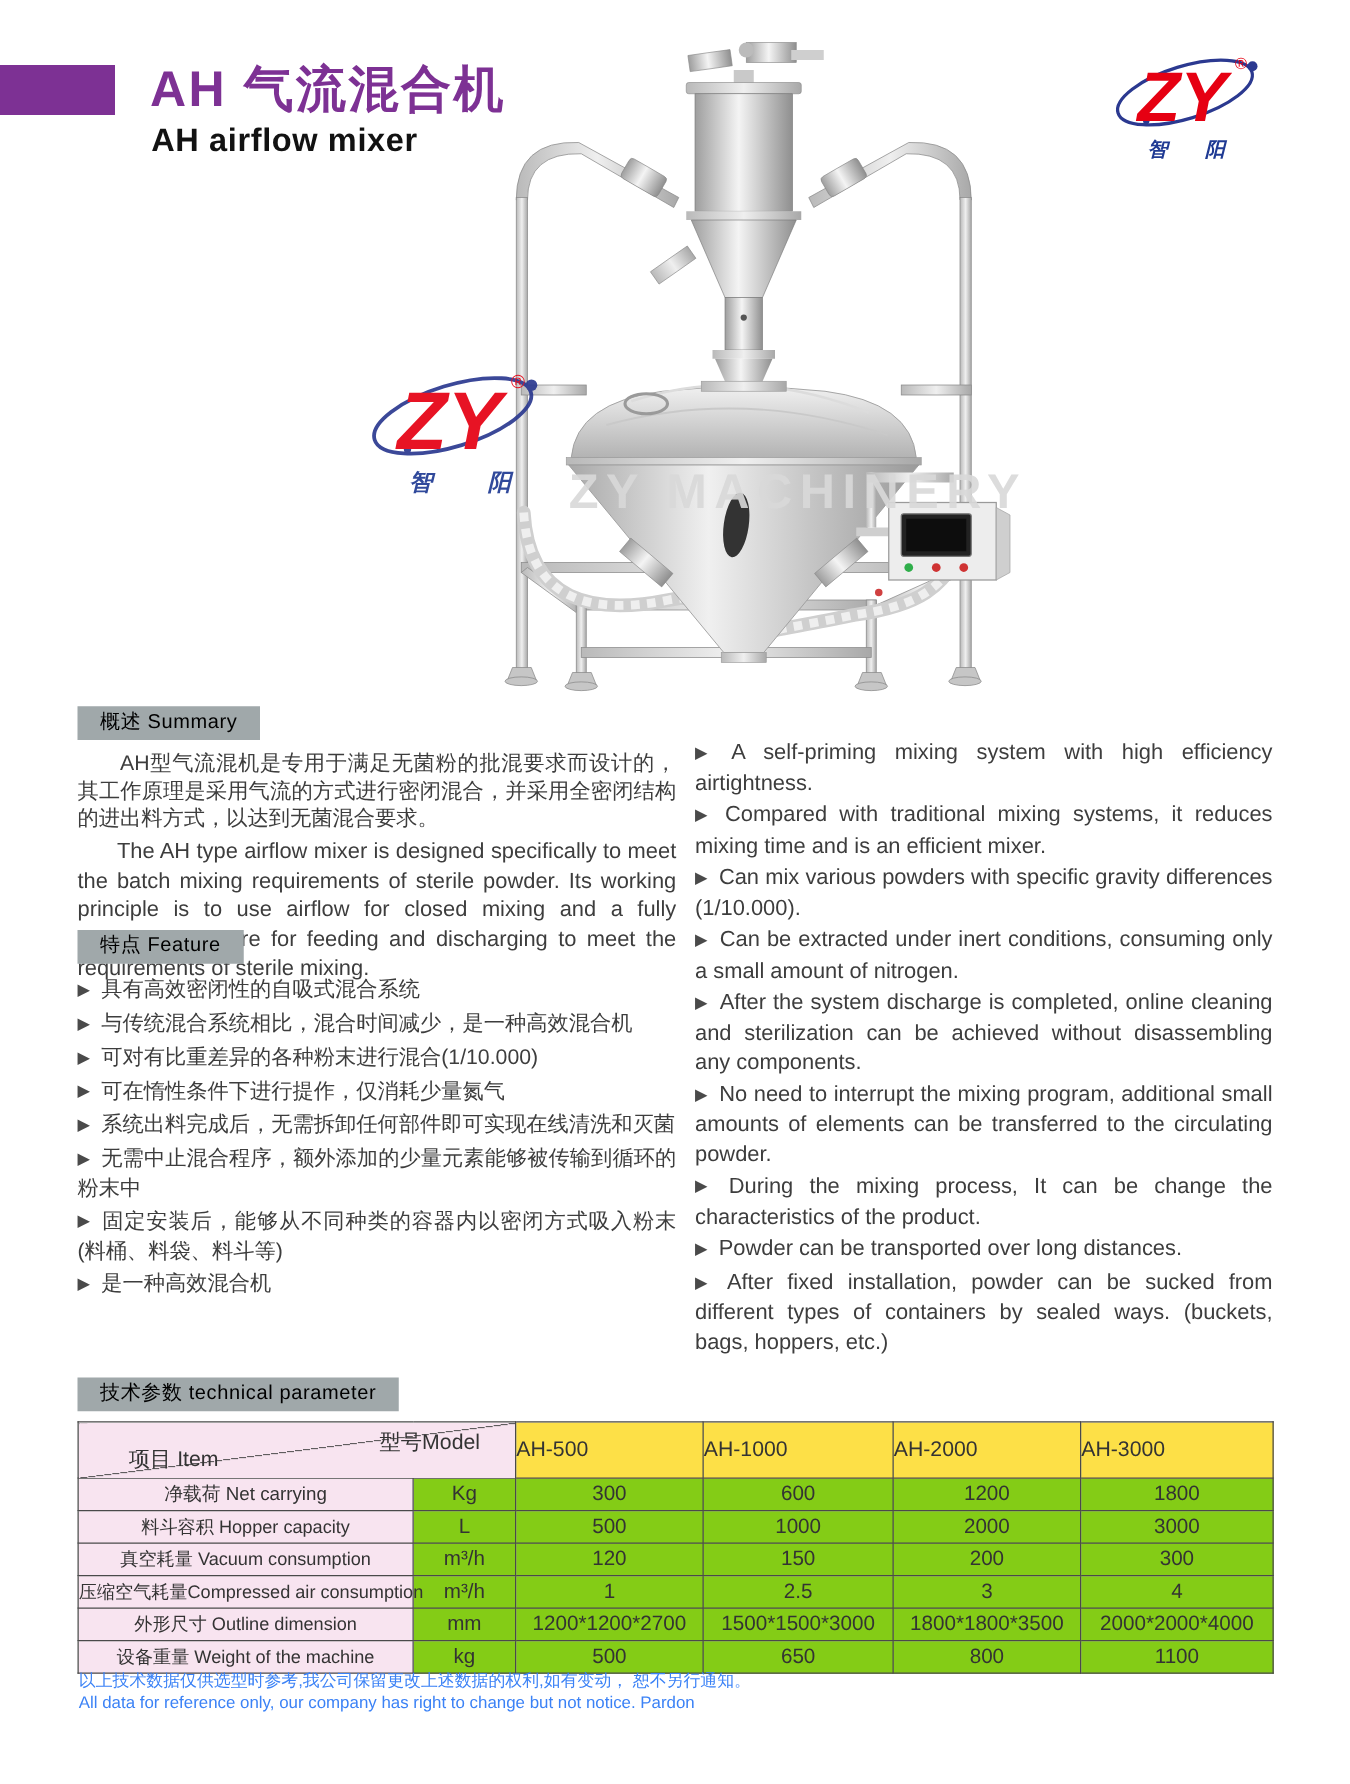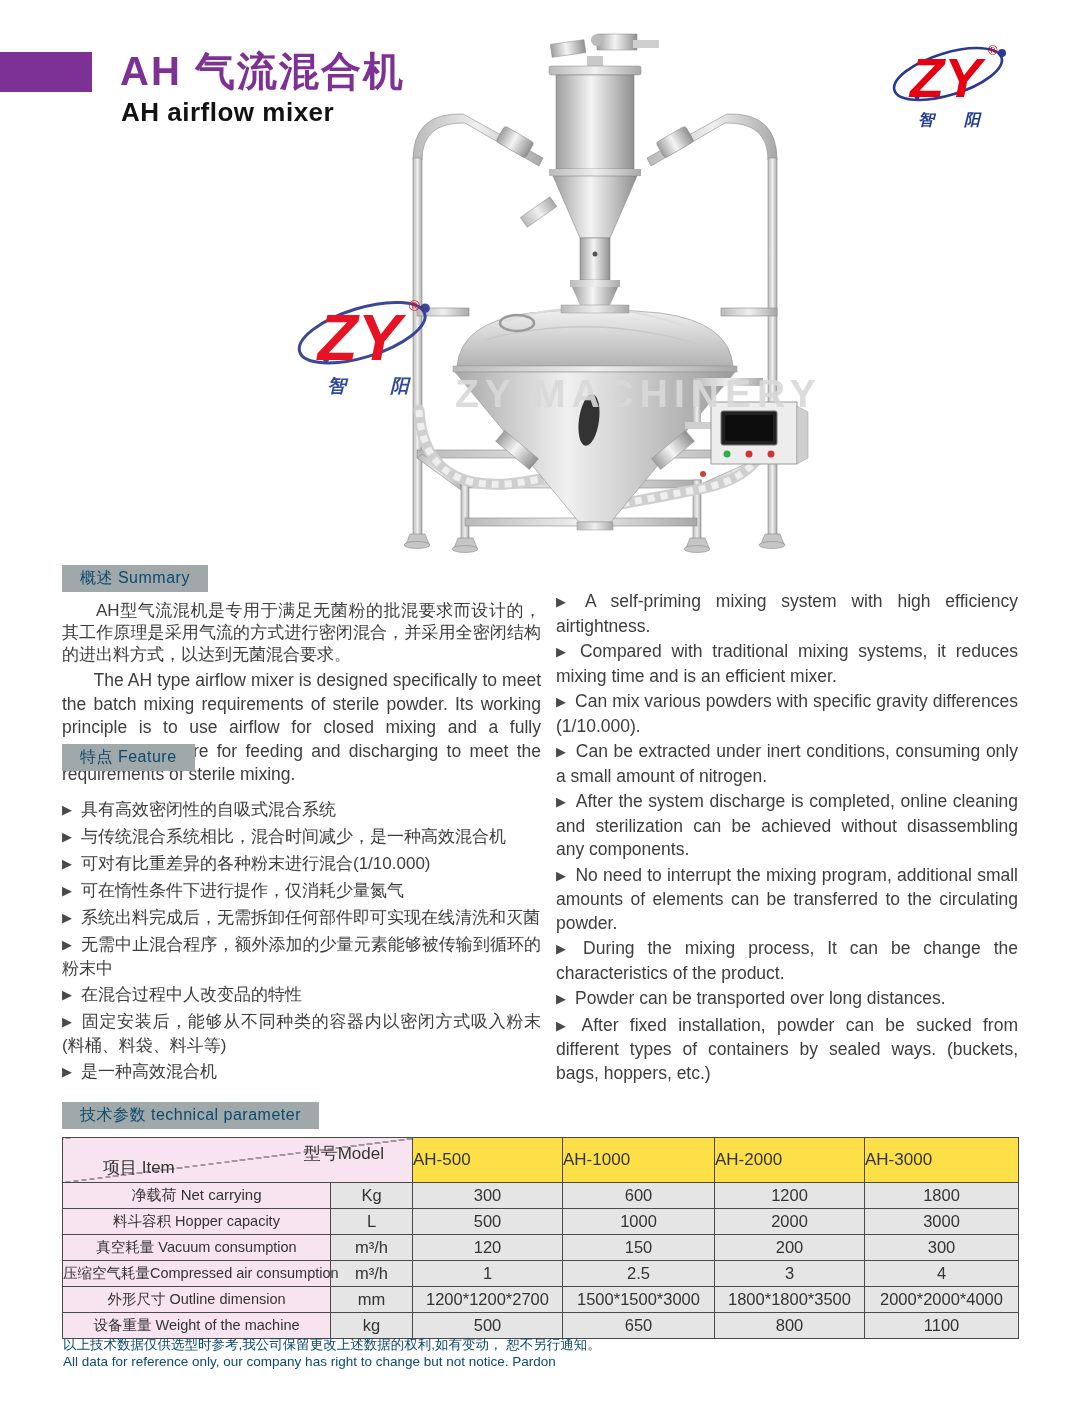--- a/index.html
+++ b/index.html
@@ -17,51 +17,51 @@
 
   
   .wm{position:absolute;left:292px;top:282px;width:500px;height:160px;pointer-events:none;}
   .wm-logo{position:absolute;left:0;top:4px;opacity:.92;}
   .wm-cn{position:absolute;left:158px;top:0px;font-size:74px;font-weight:bold;color:#dedede;
          letter-spacing:4px;-webkit-text-stroke:2px #ffffff;opacity:.95;white-space:nowrap;}
   .wm-en{position:absolute;left:163px;top:90px;font-size:39px;font-weight:bold;color:#d9d9d9;
          letter-spacing:6px;opacity:.9;white-space:nowrap;}
 
   
-  .badge{display:inline-block;background:#a0a8aa;color:#0c4a6e;font-size:16px;line-height:1;
+  .badge{display:inline-block;background:#a0a8aa;color:#000000;font-size:16px;line-height:1;
          padding:5px 18px 6px 18px;letter-spacing:.5px;}
 
   
   .summary{position:absolute;left:62px;top:565px;width:479px;}
   .summary .cn{margin:8px 0 0 0;font-size:17px;line-height:22px;text-align:justify;text-indent:2em;color:#3d3d3d;}
   .summary .en{margin:3px 0 0 0;font-size:17.5px;line-height:23.5px;text-align:justify;text-indent:1.8em;color:#3d3d3d;}
 
   
   .features{position:absolute;left:62px;top:744px;width:479px;}
-  .features .list{margin-top:27px;}
+  .features .list{margin-top:9px;}
   .features-en{position:absolute;left:556px;top:588px;width:462px;}
   .bullet{font-size:17px;line-height:23px;text-align:justify;color:#3d3d3d;margin:3px 0;}
   .features-en .bullet{font-size:17.5px;line-height:23.5px;margin:2px 0;}
   .arrow{font-size:13px;color:#4a4a4a;margin-right:9px;position:relative;top:-1px;}
 
   
   .tech{position:absolute;left:62px;top:1102px;width:956px;}
   .tech table{border-collapse:collapse;table-layout:fixed;width:956px;margin-top:8px;}
   .tech th,.tech td{border:1.6px solid #4a4a4a;font-weight:normal;color:#333;padding:0;}
   .tech th.model{background:#fde047;font-size:17px;height:44px;text-align:left;}
-  .tech td{height:25px;text-align:center;font-size:16.5px;background:#e5e5e5;}
+  .tech td{height:25px;text-align:center;font-size:16.5px;background:#84cc16;}
   .tech td.label{background:#f8e4f0;font-size:15px;white-space:nowrap;}
   .tech td.label.tight{font-size:14.5px;}
   .tech th.diag{background-color:#f8e4f0;position:relative;
         background-image:linear-gradient(to bottom right,transparent 49.7%,#4a4a4a 49.7%,#4a4a4a 50.5%,transparent 50.5%);}
   .diag-item{position:absolute;left:40px;bottom:3px;font-size:17px;color:#333;}
   .diag-model{position:absolute;right:28px;top:4px;font-size:17px;color:#333;}
 
   
-  .footer{position:absolute;left:63px;top:1336px;width:956px;color:#0c4a6e;}
+  .footer{position:absolute;left:63px;top:1336px;width:956px;color:#3b82f6;}
   .footer p{margin:0;font-size:13.5px;line-height:17px;}
 </style>
 </head>
 <body>
 
 <div class="page">
 
   <div class="header-rect"></div>
   <div class="title-cn">AH 气流混合机</div>
   <div class="title-en">AH airflow mixer</div>
@@ -214,21 +214,20 @@
 
   <div class="features">
     <span class="badge">特点 Feature</span>
     <div class="list">
         <div class="bullet"><span class="arrow">▶</span><span>具有高效密闭性的自吸式混合系统</span></div>
         <div class="bullet"><span class="arrow">▶</span><span>与传统混合系统相比，混合时间减少，是一种高效混合机</span></div>
         <div class="bullet"><span class="arrow">▶</span><span>可对有比重差异的各种粉末进行混合(1/10.000)</span></div>
         <div class="bullet"><span class="arrow">▶</span><span>可在惰性条件下进行提作，仅消耗少量氮气</span></div>
         <div class="bullet"><span class="arrow">▶</span><span>系统出料完成后，无需拆卸任何部件即可实现在线清洗和灭菌</span></div>
         <div class="bullet"><span class="arrow">▶</span><span>无需中止混合程序，额外添加的少量元素能够被传输到循环的粉末中</span></div>
-        <div class="bullet"><span class="arrow">▶</span><span>在混合过程中人改变品的特性</span></div>
         <div class="bullet"><span class="arrow">▶</span><span>固定安装后，能够从不同种类的容器内以密闭方式吸入粉末(料桶、料袋、料斗等)</span></div>
         <div class="bullet"><span class="arrow">▶</span><span>是一种高效混合机</span></div>
       </div>
   </div>
 
   <div class="features-en">
       <div class="bullet"><span class="arrow">▶</span><span>A self-priming mixing system with high efficiency airtightness.</span></div>
       <div class="bullet"><span class="arrow">▶</span><span>Compared with traditional mixing systems, it reduces mixing time and is an efficient mixer.</span></div>
       <div class="bullet"><span class="arrow">▶</span><span>Can mix various powders with specific gravity differences (1/10.000).</span></div>
       <div class="bullet"><span class="arrow">▶</span><span>Can be extracted under inert conditions, consuming only a small amount of nitrogen.</span></div>

